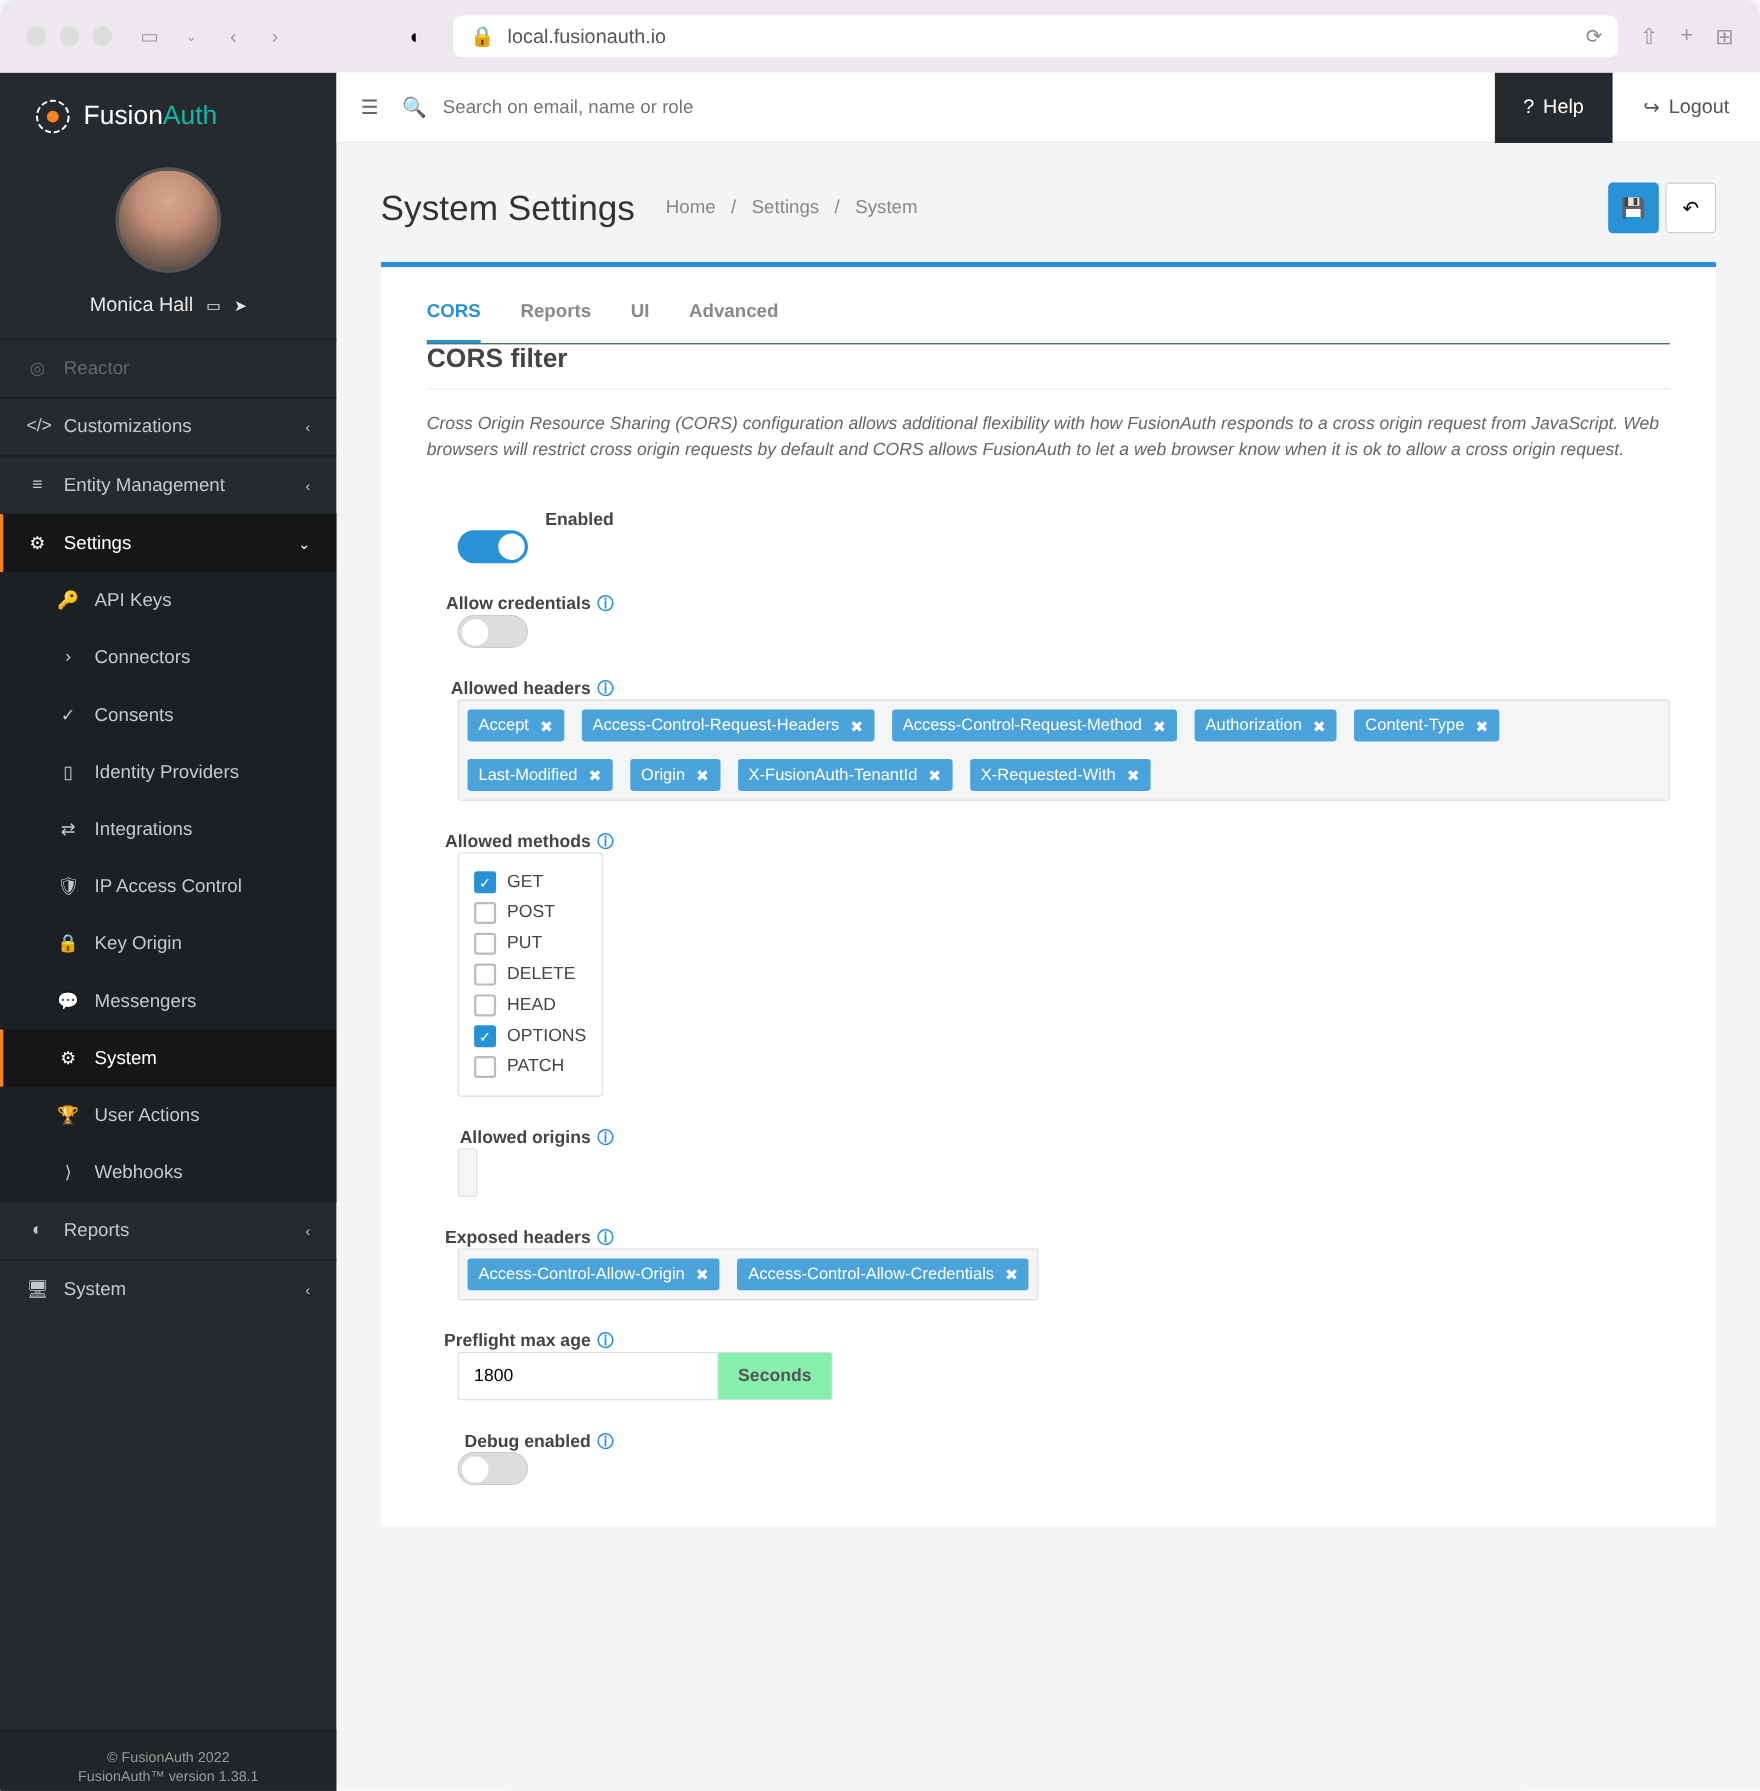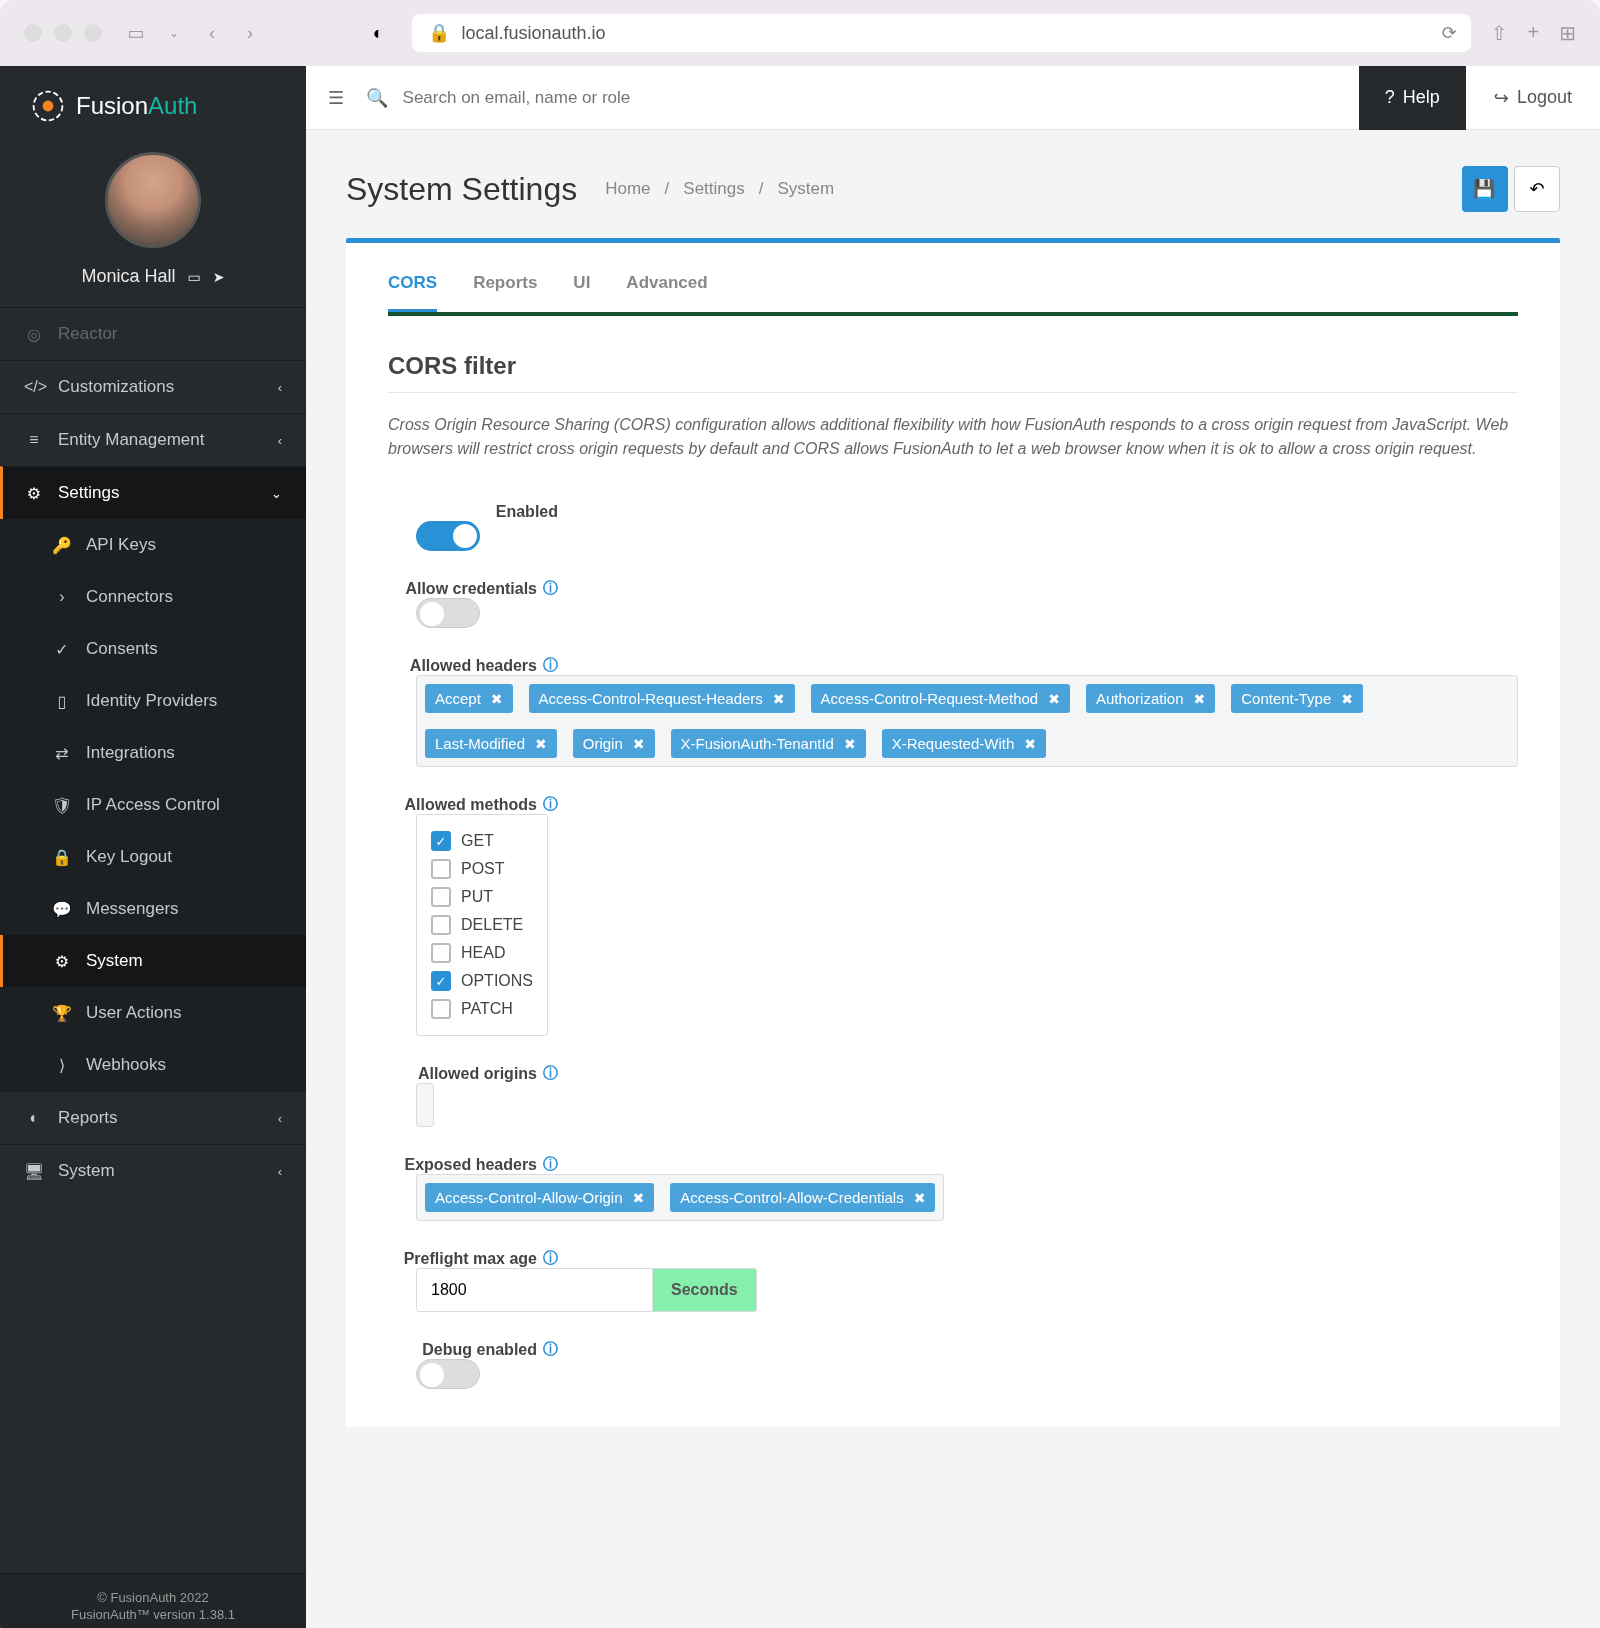--- a/index.html
+++ b/index.html
@@ -39,21 +39,21 @@
 .help-btn { background: #262a2d; color: #fff; padding: 0 26px; height: 64px; display: flex; align-items: center; gap: 8px; font-size: 18px; }
 .logout-btn { padding: 0 28px; display: flex; align-items: center; gap: 8px; font-size: 18px; color: #555; }
 .page-hdr { padding: 36px 40px 26px; display: flex; align-items: center; }
 .page-title { font-size: 32px; font-weight: 400; color: #333; margin-right: 28px; }
 .crumbs { font-size: 17px; color: #888; display: flex; gap: 14px; }
 .crumbs a { color: #888; text-decoration: none; }
 .hdr-actions { margin-left: auto; display: flex; gap: 6px; }
 .btn-save { background: #2991d6; color: #fff; border: none; width: 46px; height: 46px; border-radius: 4px; font-size: 18px; cursor: pointer; }
 .btn-cancel { background: #fff; border: 1px solid #ccc; width: 46px; height: 46px; border-radius: 4px; font-size: 18px; cursor: pointer; }
 .panel { margin: 0 40px 40px; background: #fff; border-top: 5px solid #2991d6; border-radius: 2px; padding: 30px 42px 16px; }
-.tabs { display: flex; gap: 36px; border-bottom: 4px solid #14532d; margin-bottom: 36px; }
+.tabs { display: flex; gap: 36px; border-bottom: 1px solid #14532d; }
 .tab { padding: 0 0 16px; font-size: 17px; font-weight: 600; color: #888; cursor: pointer; }
 .tab.active { color: #2991d6; border-bottom: 3px solid #2991d6; }
 .section-title { font-size: 24px; color: #444; padding-bottom: 12px; border-bottom: 1px solid #e6e8ea; margin-bottom: 20px; }
 .desc { font-size: 16px; font-style: italic; color: #666; line-height: 1.5; margin-bottom: 36px; }
 .form-row { display: flex; align-items: flex-start; margin-bottom: 22px; flex-direction: column; }
 .form-label { width: 170px; text-align: right; font-size: 16px; font-weight: 600; color: #444; padding-top: 6px; display: flex; justify-content: flex-end; align-items: center; gap: 6px; }
 .info-ic { color: #2991d6; font-size: 15px; }
 .form-control { flex: 1; margin-left: 28px; }
 .toggle { width: 64px; height: 30px; border-radius: 15px; position: relative; cursor: pointer; }
 .toggle.on { background: #2991d6; }
@@ -156,21 +156,21 @@
       <div class="nav-item sub">
           <span class="nav-icon">⇄</span>
           <span>Integrations</span>
         </div>
       <div class="nav-item sub">
           <span class="nav-icon">🛡</span>
           <span>IP Access Control</span>
         </div>
       <div class="nav-item sub">
           <span class="nav-icon">🔒</span>
-          <span>Key Logout</span>
+          <span>Key Origin</span>
         </div>
       <div class="nav-item sub">
           <span class="nav-icon">💬</span>
           <span>Messengers</span>
         </div>
       <div class="nav-item sub active">
           <span class="nav-icon">⚙</span>
           <span>System</span>
         </div>
       <div class="nav-item sub">

